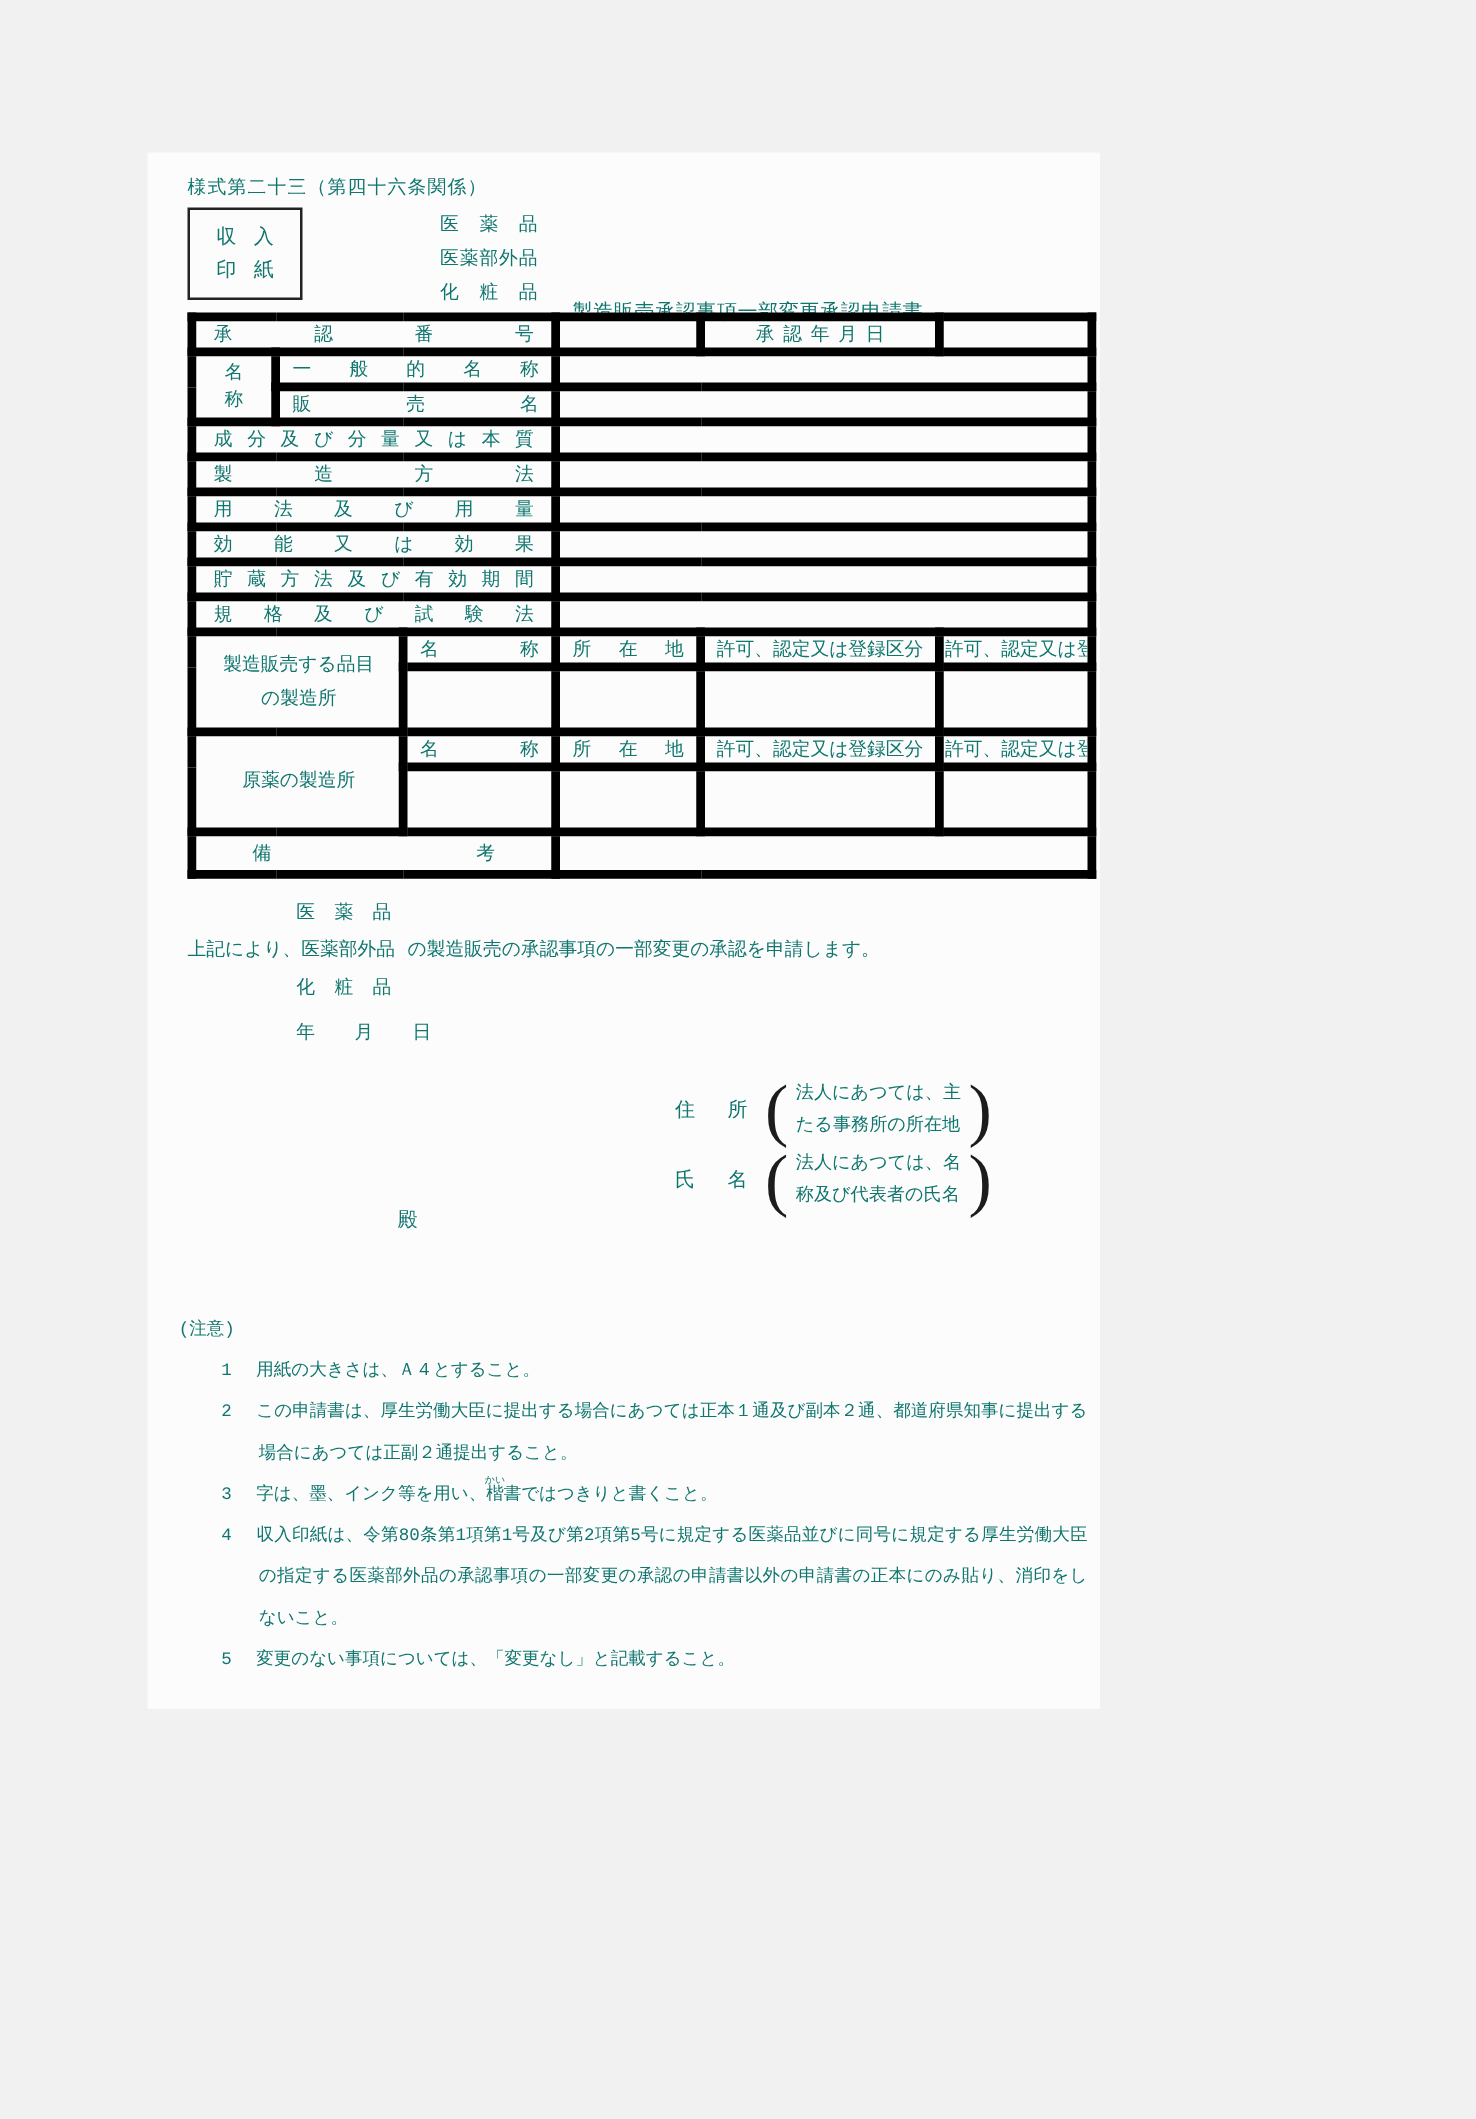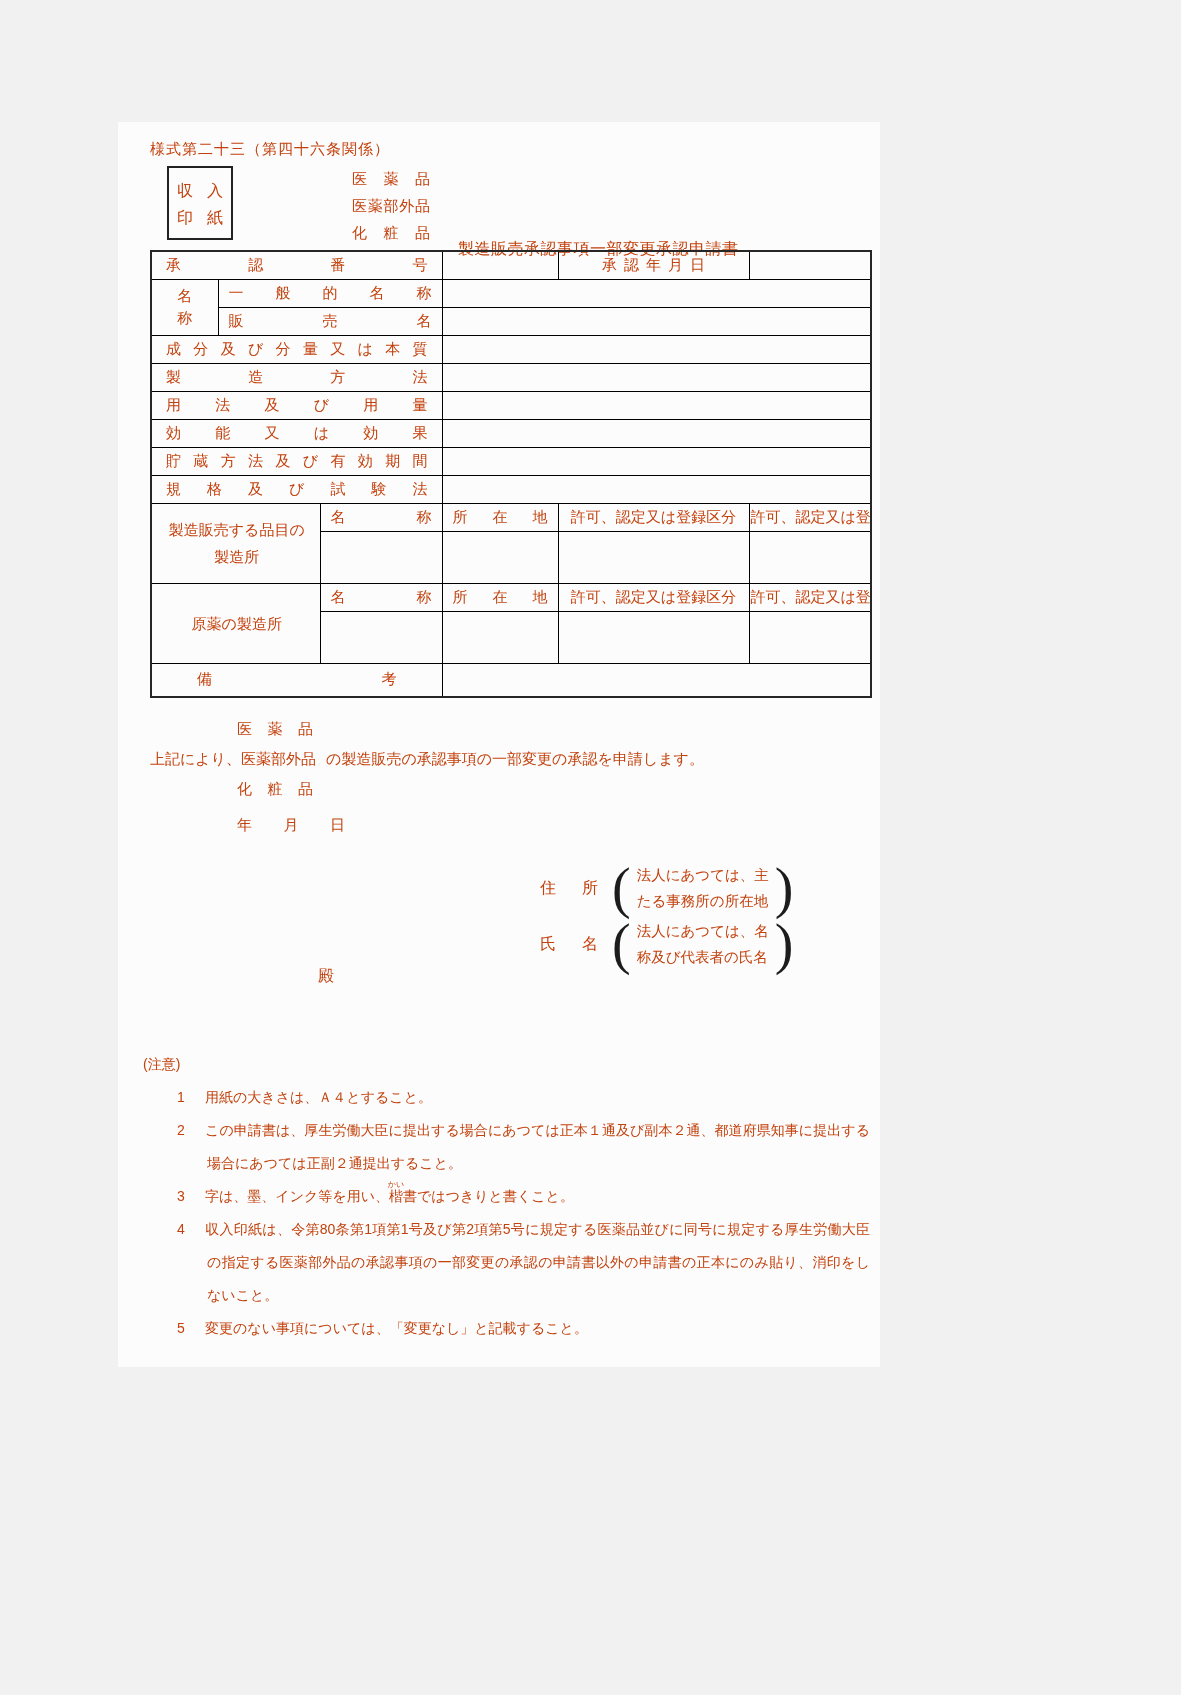--- a/index.html
+++ b/index.html
@@ -1,49 +1,49 @@
 <!DOCTYPE html>
 <html><head>
 <meta charset="utf-8">
 <style>
   html,body { margin:0; padding:0; }
   .page {
     position:relative; width:1181px; height:1695px;
     background:#f1f1f1; overflow:hidden;
-    font-family:Liberation Sans, sans-serif;
-    color:#c2410c; font-size:15px;
+    font-family:Liberation Mono, monospace;
+    color:#0f766e; font-size:15px;
   }
   .doc-bg {
     position:absolute; left:118px; top:122px; width:762px; height:1245px;
     background:#fcfcfc;
   }
   .abs { position:absolute; }
   .just { text-align:justify; text-align-last:justify; }
 
   
   .form-number { left:150px; top:140px; font-size:15px; letter-spacing:1px; }
   .stamp-box {
-    left:167px; top:166px; width:66px; height:74px;
+    left:150px; top:166px; width:92px; height:74px;
     border:2px solid #222; box-sizing:border-box; padding-top:9px;
   }
   .stamp-box div { width:46px; margin:0 auto; line-height:27px; font-size:16px; }
   .ptype { width:78px; font-size:15px; }
   .pt1 { left:352px; top:170px; }
   .pt2 { left:352px; top:197px; }
   .pt3 { left:352px; top:224px; }
   .form-title { left:458px; top:196px; font-size:16px; letter-spacing:0.5px;margin-top:43px; }
 
   
   table.main {
     position:absolute; left:150px; top:250px; width:720px;
     border-collapse:collapse; table-layout:fixed;
     border:2px solid #262626;
   }
   table.main td {
-    border:1px solid #000000; box-sizing:border-box;
+    border:7px solid #000000; box-sizing:border-box;
     font-size:15px; vertical-align:middle; overflow:hidden;
   }
   td.lbl   { padding:0 14px; }
   td.lbl2  { padding:0 10px; }
   td.pad40 { padding:0 45px; }
   td.llft  { text-align:center; padding:2px 12px 2px 14px; font-size:15.5px; line-height:1.8; word-break:break-all; }
   td.cls   { font-size:13px; text-align:center; white-space:nowrap; }
   td.num   { font-size:10.5px; text-align:center; white-space:nowrap; }
   td.dsp   { text-align:center; letter-spacing:7px; text-indent:7px; }
   .vtext   { width:1em; margin:0 auto; line-height:1.45; word-break:break-all; }

